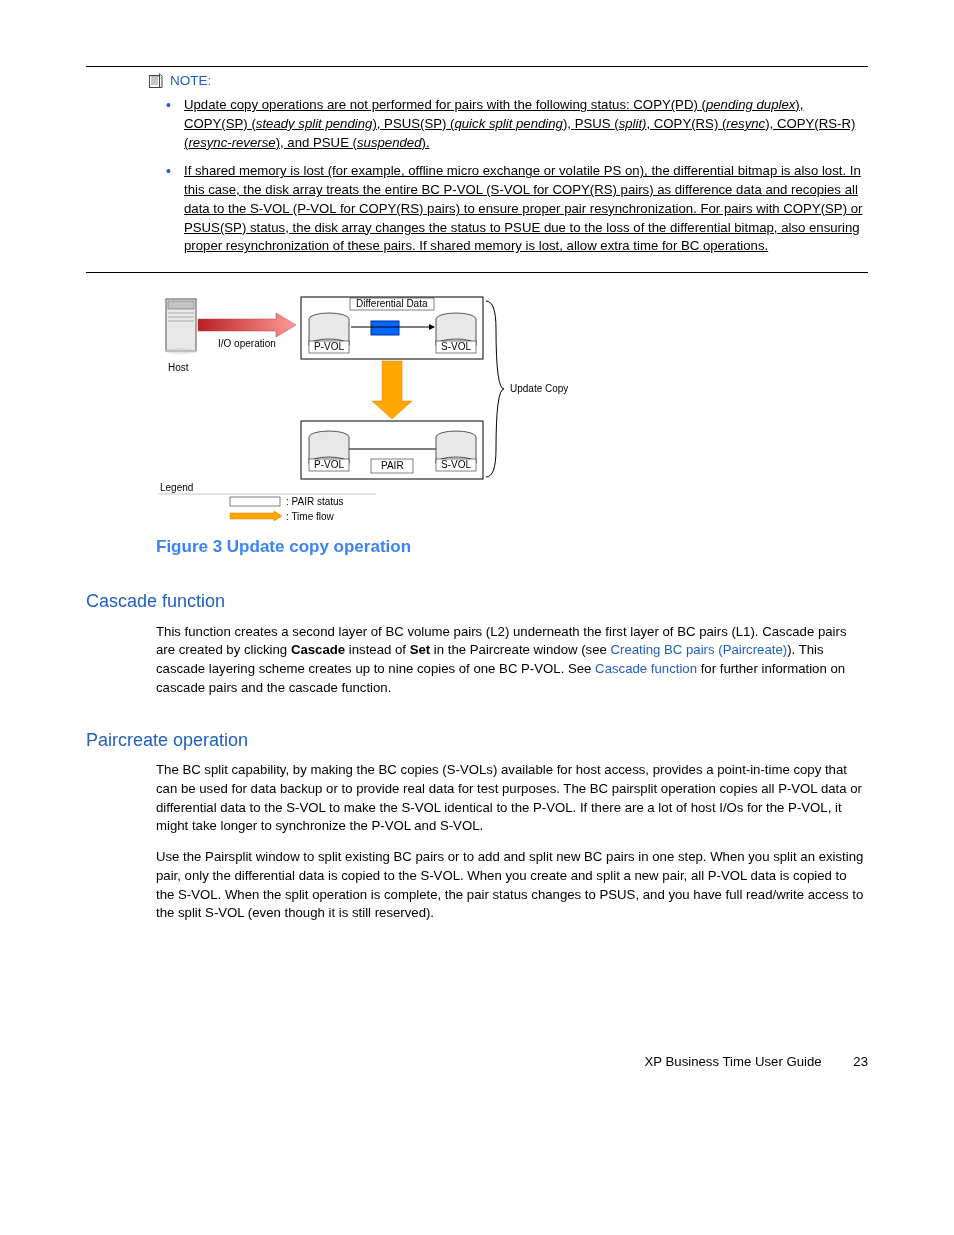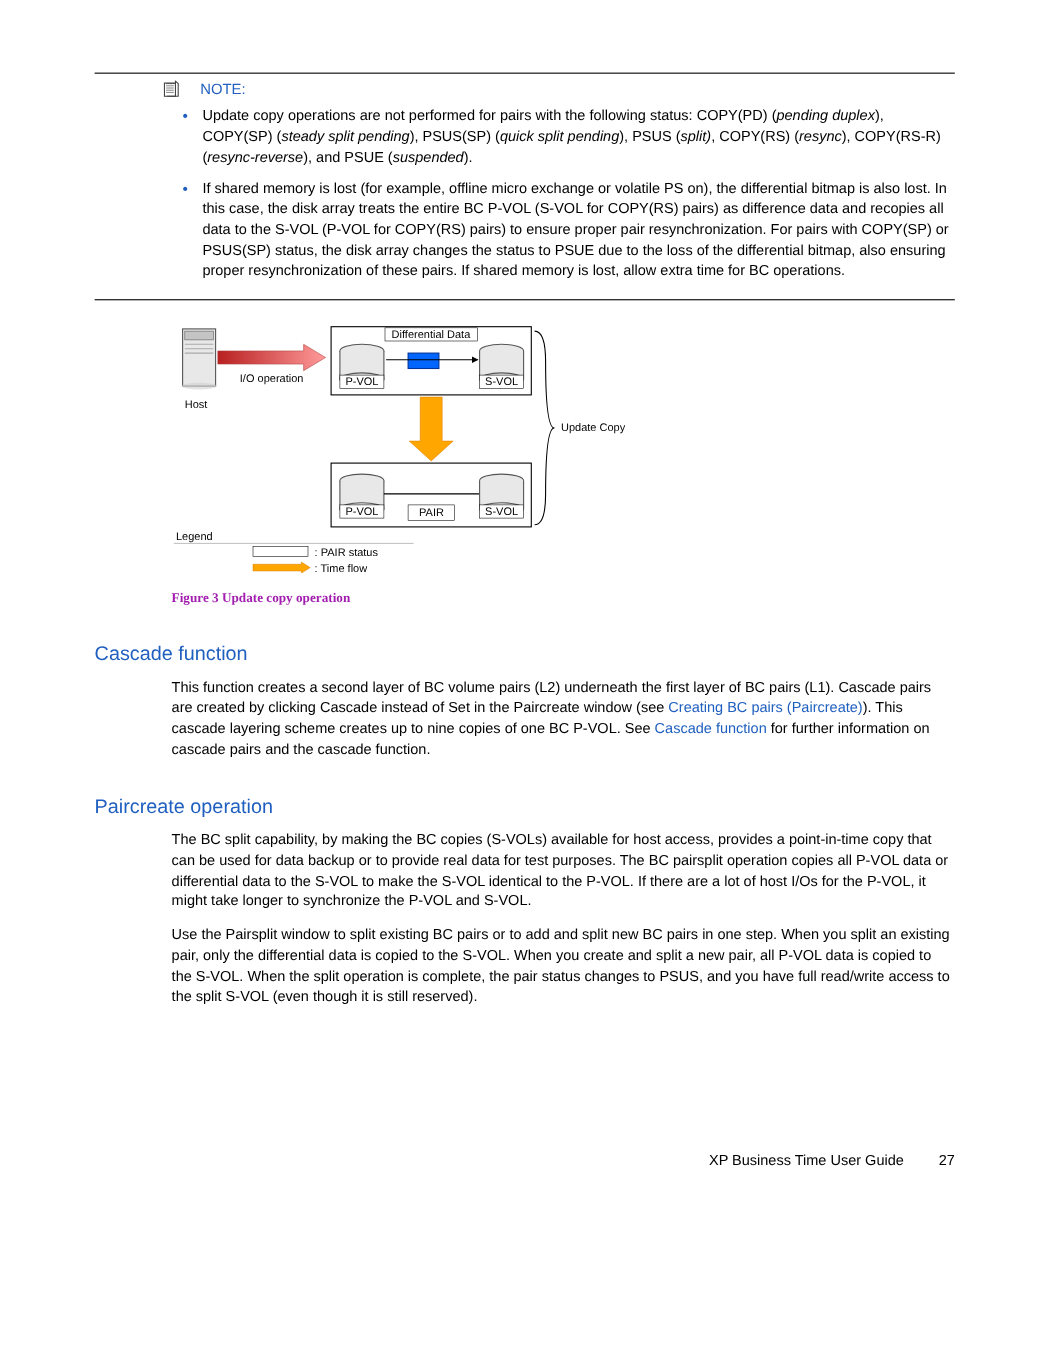--- a/index.html
+++ b/index.html
@@ -16,71 +16,71 @@
   .page {
     padding: 66px 86px 40px 86px;
   }
   .note-top-rule { border-top: 1px solid #000; margin-bottom: 4px; }
   .note-bottom-rule { border-top: 1px solid #000; margin-top: 16px; margin-bottom: 18px; }
   .note-header {
     color: #1f5fbf;
     font-size: 13.5px;
     display: flex;
     align-items: center;
-    gap: 18px;
+    gap: 6px;
     margin: 4px 0 6px 62px;
   }
   .note-icon {
     width: 16px; height: 16px;
     display: inline-block;
     font-size: 14px;
     color: #444;
   }
   .bullet-list {
     list-style: none;
     margin: 0;
     padding: 0 0 0 98px;
   }
   .bullet-list li {
     position: relative;
     padding-left: 0;
     margin-bottom: 10px;
+    text-decoration: underline;
   }
   .bullet-list li::before {
     content: "•";
     position: absolute;
     left: -18px;
     top: 0;
     color: #1f5fbf;
     font-size: 14px;
   }
   em.status { font-style: italic; }
   .figure-area {
     margin: 14px 0 10px 70px;
     width: 480px;
   }
   .figure-area svg { display: block; }
   .figure-caption {
-    color: #a21caf;
+    color: #3b82f6;
     font-weight: bold;
-    font-size: 12px;
+    font-size: 17px;
     margin: 14px 0 0 70px;
-    font-family: Liberation Serif, serif;
   }
   h3.section-head {
     color: #1f5fbf;
     font-weight: normal;
     font-size: 18px;
     margin: 30px 0 8px 0;
   }
   .body-para {
     margin: 0 0 12px 70px;
   }
   a.link { color: #1f5fbf; text-decoration: none; text-align: right; }
-  strong { font-weight: normal; }
+  strong { font-weight: bold; }
   .footer {
     margin-top: 130px;
     text-align: right;
     font-size: 13.2px;
   }
   .footer .pn { margin-left: 28px; }
 </style>
 </head>
 <body>
 
@@ -213,16 +213,16 @@
   <p class="body-para">
     <span>This function creates a second layer of BC volume pairs (L2) underneath the first layer of BC pairs (L1). Cascade pairs are created by clicking </span><strong>Cascade</strong><span> instead of </span><strong>Set</strong><span> in the Paircreate window (see </span><a href="#" class="link">Creating BC pairs (Paircreate)</a><span>). This cascade layering scheme creates up to nine copies of one BC P-VOL. See </span><a href="#" class="link">Cascade function</a><span> for further information on cascade pairs and the cascade function.</span>
   </p>
 
   <h3 class="section-head">Paircreate operation</h3>
   <p class="body-para">The BC split capability, by making the BC copies (S-VOLs) available for host access, provides a point-in-time copy that can be used for data backup or to provide real data for test purposes. The BC pairsplit operation copies all P-VOL data or differential data to the S-VOL to make the S-VOL identical to the P-VOL. If there are a lot of host I/Os for the P-VOL, it might take longer to synchronize the P-VOL and S-VOL.</p>
   <p class="body-para">Use the Pairsplit window to split existing BC pairs or to add and split new BC pairs in one step. When you split an existing pair, only the differential data is copied to the S-VOL. When you create and split a new pair, all P-VOL data is copied to the S-VOL. When the split operation is complete, the pair status changes to PSUS, and you have full read/write access to the split S-VOL (even though it is still reserved).</p>
 
   <div class="footer">
     <span>XP Business Time User Guide</span>
-    <span class="pn">27</span>
+    <span class="pn">23</span>
   </div>
 
 </div>
 
 </body></html>

